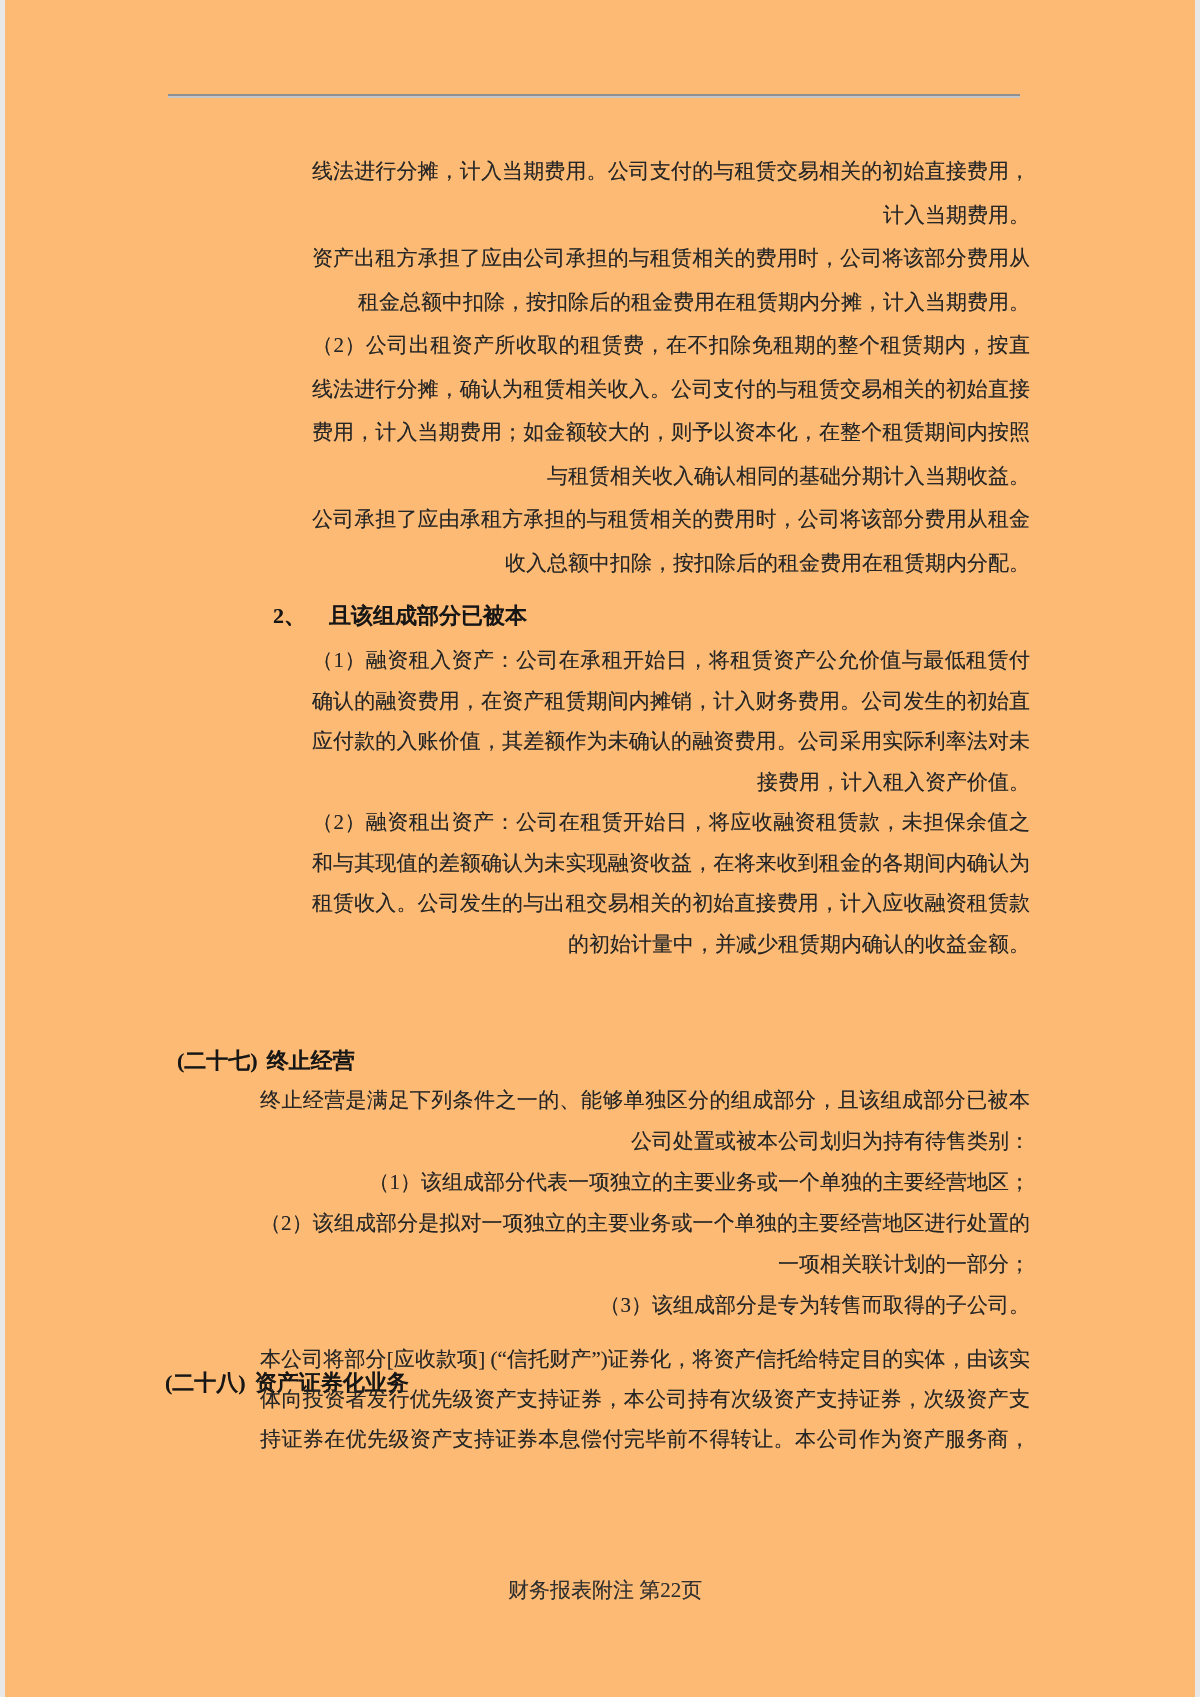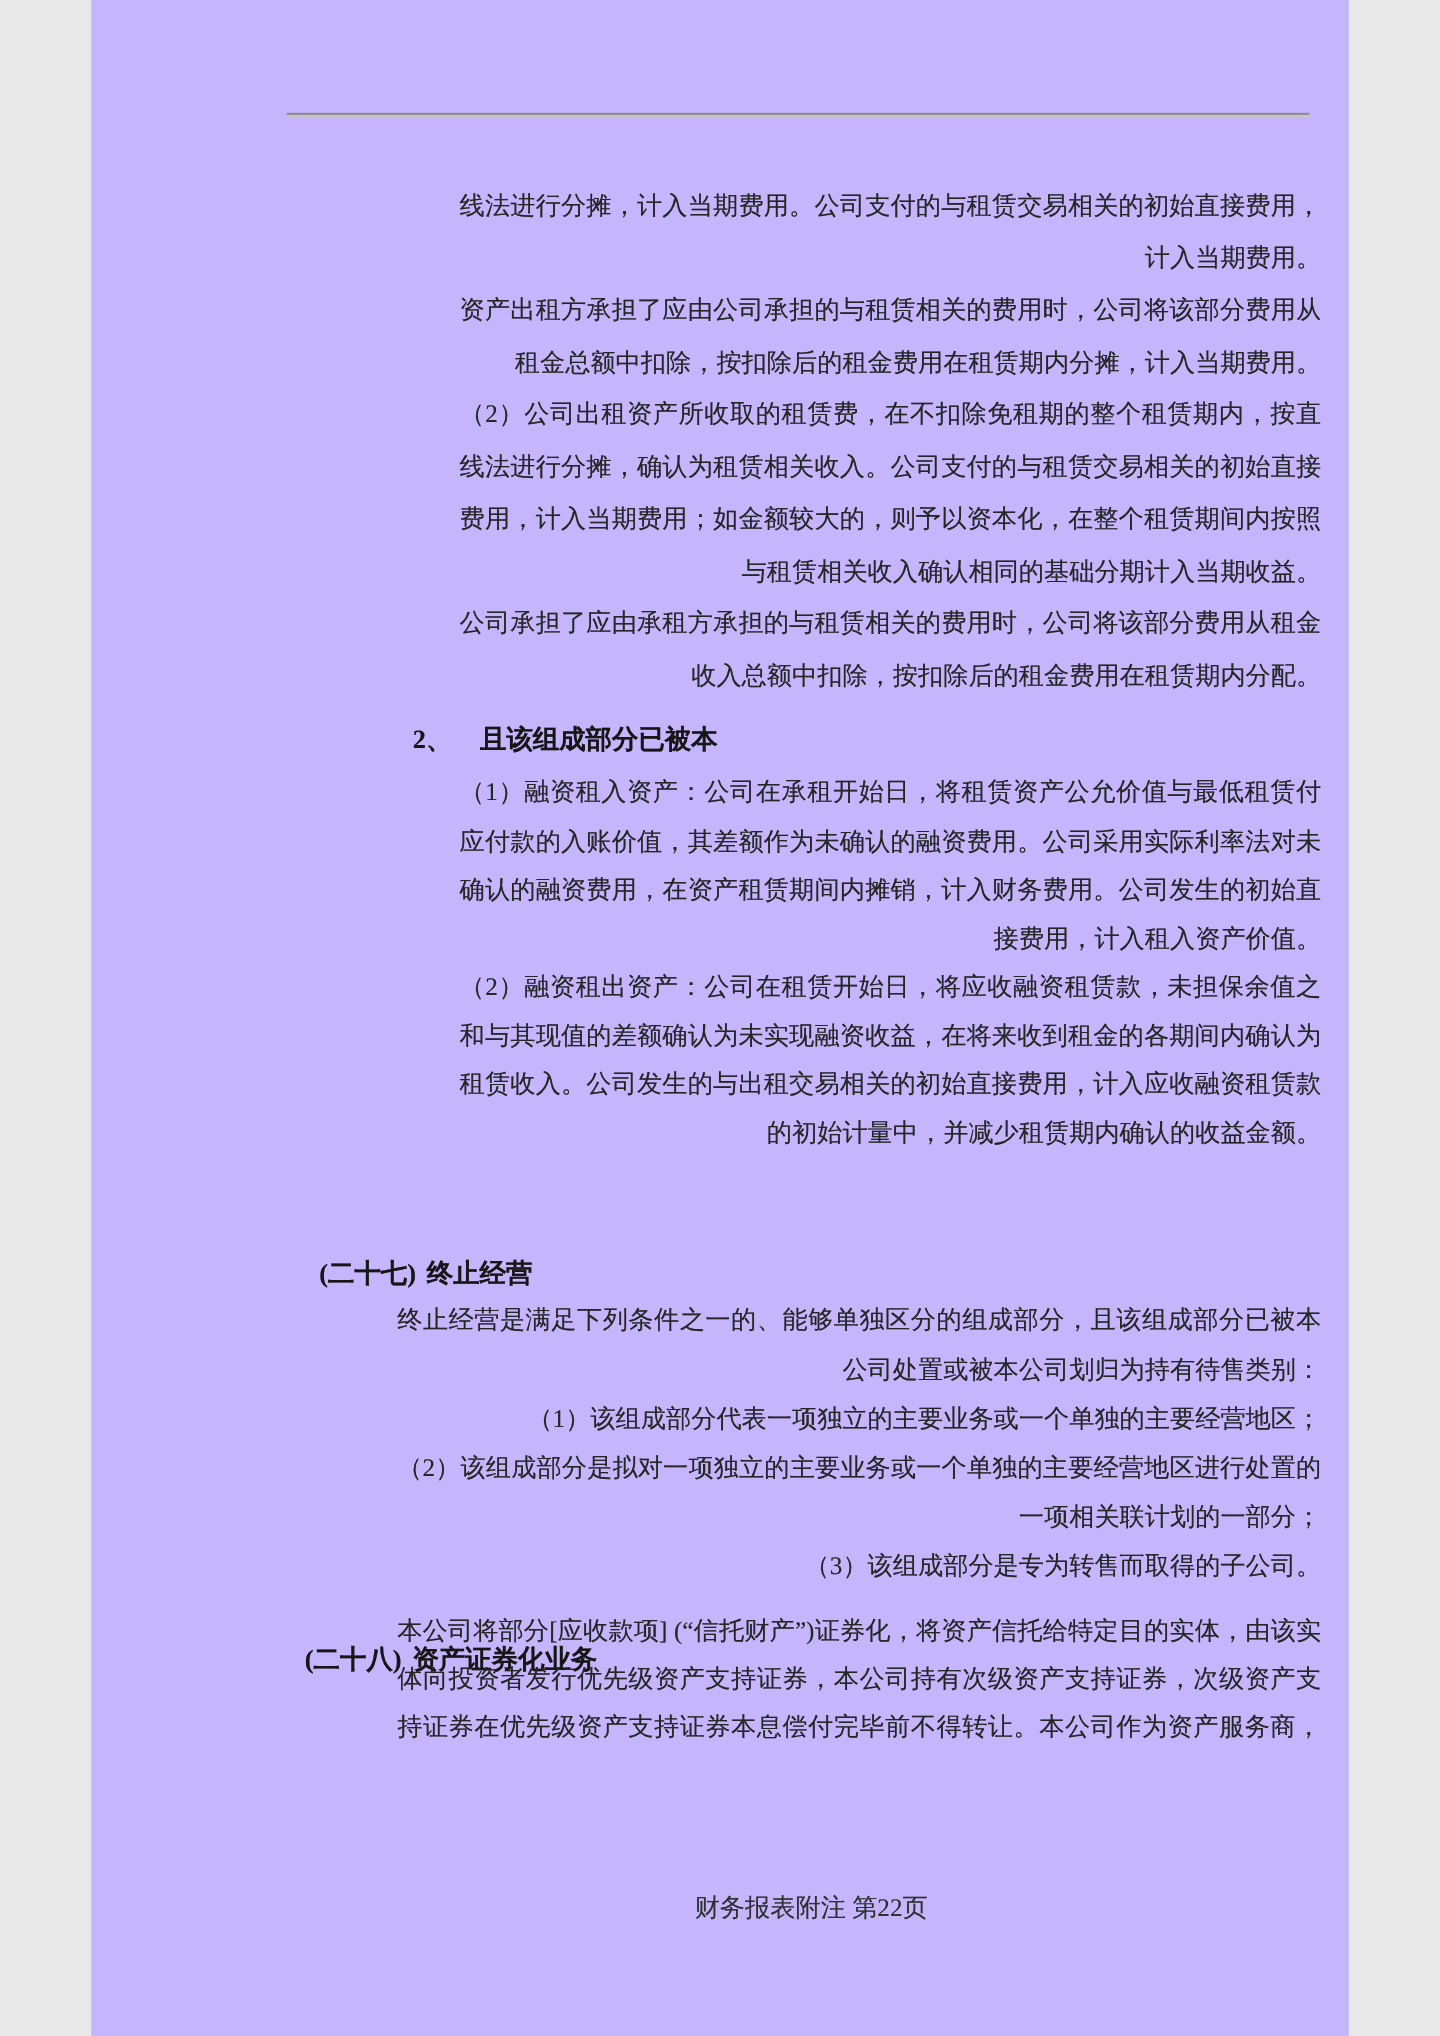--- a/index.html
+++ b/index.html
@@ -1,20 +1,20 @@
 <!DOCTYPE html>
 <html><head>
 <meta charset="utf-8">
 <style>
   html,body{margin:0;padding:0;background:#e8e8e8;}
   .page{
     position:relative;
-    width:1048px;height:1697px;
+    width:1190px;height:1697px;
     margin:0 auto;
-    background:#c4b5fd;
+    background:#fdba74;
     font-family:"Liberation Serif","DejaVu Serif",serif;
     color:#262626;
     overflow:hidden;
   }
   .header-rule{
     position:absolute;
     left:163px;top:94px;
     width:852px;height:4px;
     background:linear-gradient(#8f8f8f 0 55%,#c6c6c6 55% 100%);
   }
@@ -33,21 +33,21 @@
     position:absolute;
     font-weight:bold;
     color:#161616;
     font-size:22px;
     line-height:26px;
     white-space:nowrap;
     text-shadow:0 0 0.5px rgba(20,20,20,.5);
   }
   .heading .hnum{display:inline-block;}
   .hitem .hnum{margin-right:23px;}
-  .hsec  .hnum{margin-right:9px;margin-left:18px;}
+  .hsec  .hnum{margin-right:9px;}
   .footer{
     position:absolute;
     left:0;top:1576px;
     width:1200px;
     text-align:center;
     font-size:21px;
     color:#303030;
     text-shadow:0 0 0.5px rgba(40,40,40,.4);
   }
 </style>
@@ -70,22 +70,22 @@
     <div class="ln j">公司承担了应由承租方承担的与租赁相关的费用时，公司将该部分费用从租金</div>
     <div class="ln">收入总额中扣除，按扣除后的租金费用在租赁期内分配。</div>
   </div>
 
   <div class="heading hitem" style="left:268px;top:603px">
     <span class="hnum">2、</span><span class="htitle">且该组成部分已被本</span>
   </div>
 
   <div class="block subbody b2" style="top:640px">
     <div class="ln j">（1）融资租入资产：公司在承租开始日，将租赁资产公允价值与最低租赁付</div>
+    <div class="ln j">确认的融资费用，在资产租赁期间内摊销，计入财务费用。公司发生的初始直</div>
     <div class="ln j">应付款的入账价值，其差额作为未确认的融资费用。公司采用实际利率法对未</div>
-    <div class="ln j">确认的融资费用，在资产租赁期间内摊销，计入财务费用。公司发生的初始直</div>
     <div class="ln">接费用，计入租入资产价值。</div>
     <div class="ln j">（2）融资租出资产：公司在租赁开始日，将应收融资租赁款，未担保余值之</div>
     <div class="ln j">和与其现值的差额确认为未实现融资收益，在将来收到租金的各期间内确认为</div>
     <div class="ln j">租赁收入。公司发生的与出租交易相关的初始直接费用，计入应收融资租赁款</div>
     <div class="ln">的初始计量中，并减少租赁期内确认的收益金额。</div>
   </div>
 
   <div class="heading hsec" style="left:172px;top:1048px">
     <span class="hnum">(二十七)</span><span class="htitle">终止经营</span>
   </div>

